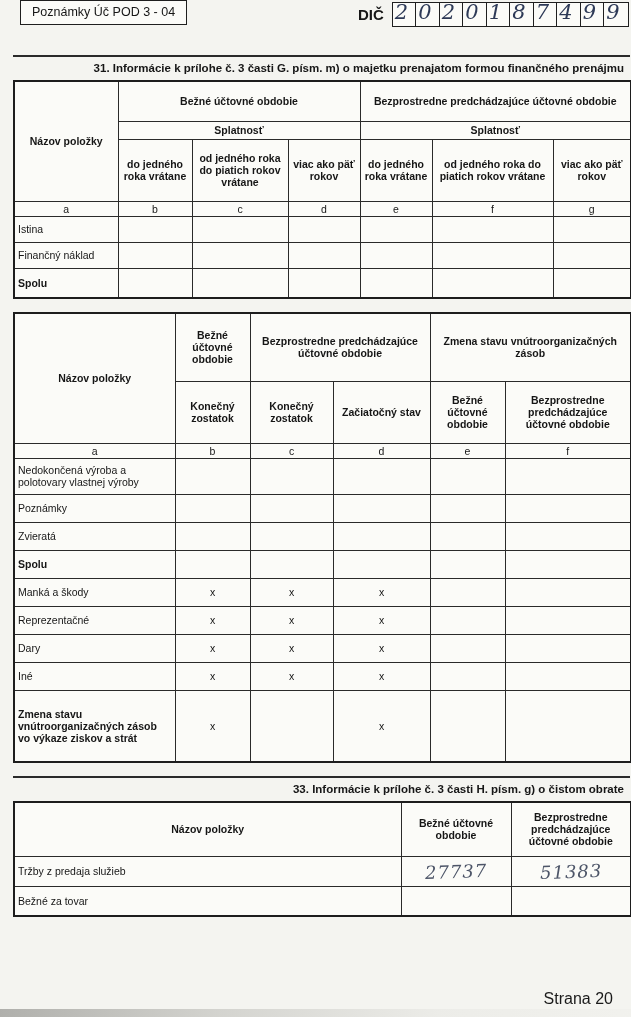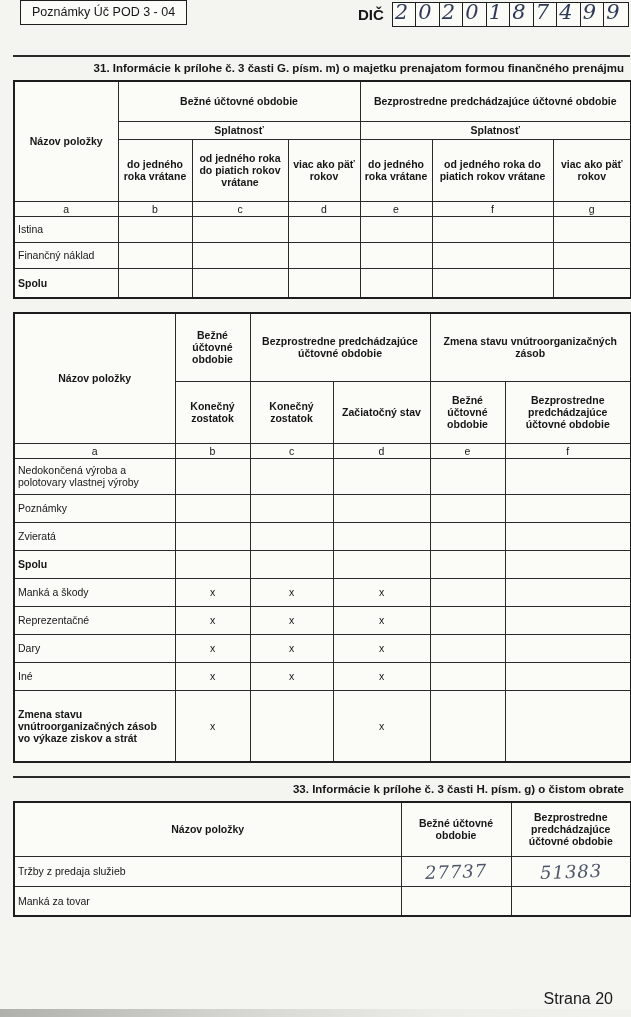--- a/index.html
+++ b/index.html
@@ -327,21 +327,21 @@
             <td class="hc">Názov položky</td>
             <td class="hc">Bežné účtovné obdobie</td>
             <td class="hc">Bezprostredne predchádzajúce účtovné obdobie</td>
           </tr>
           <tr class="r-d">
             <td class="rl">Tržby z predaja služieb</td>
             <td class="dc"><span class="hw-amount">27737</span></td>
             <td class="dc"><span class="hw-amount">51383</span></td>
           </tr>
           <tr class="r-d">
-            <td class="rl">Manká za tovar</td>
+            <td class="rl">Bežné za tovar</td>
             <td class="dc"><span class="hw-amount"></span></td>
             <td class="dc"><span class="hw-amount"></span></td>
           </tr>
         </tbody>
       </table>
     </div>
 
   </div>
 
   <div class="footer">Strana 20</div>

